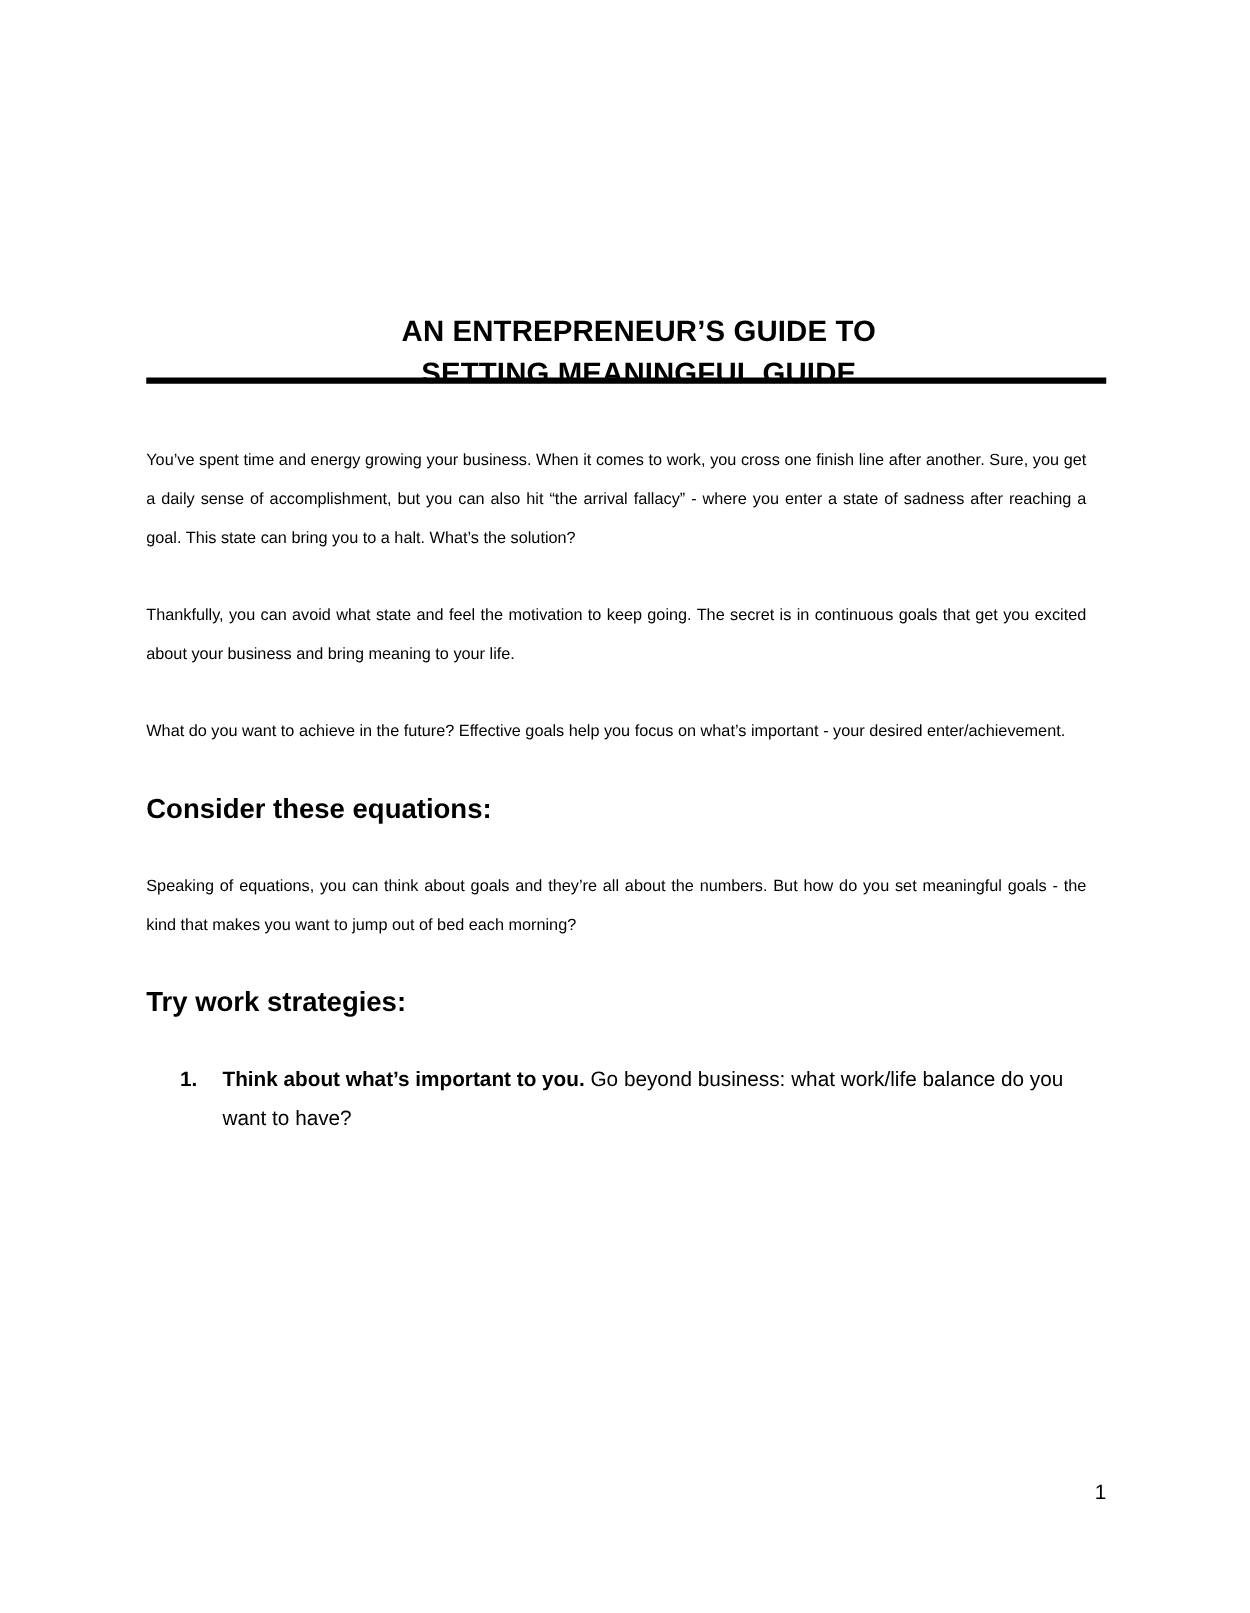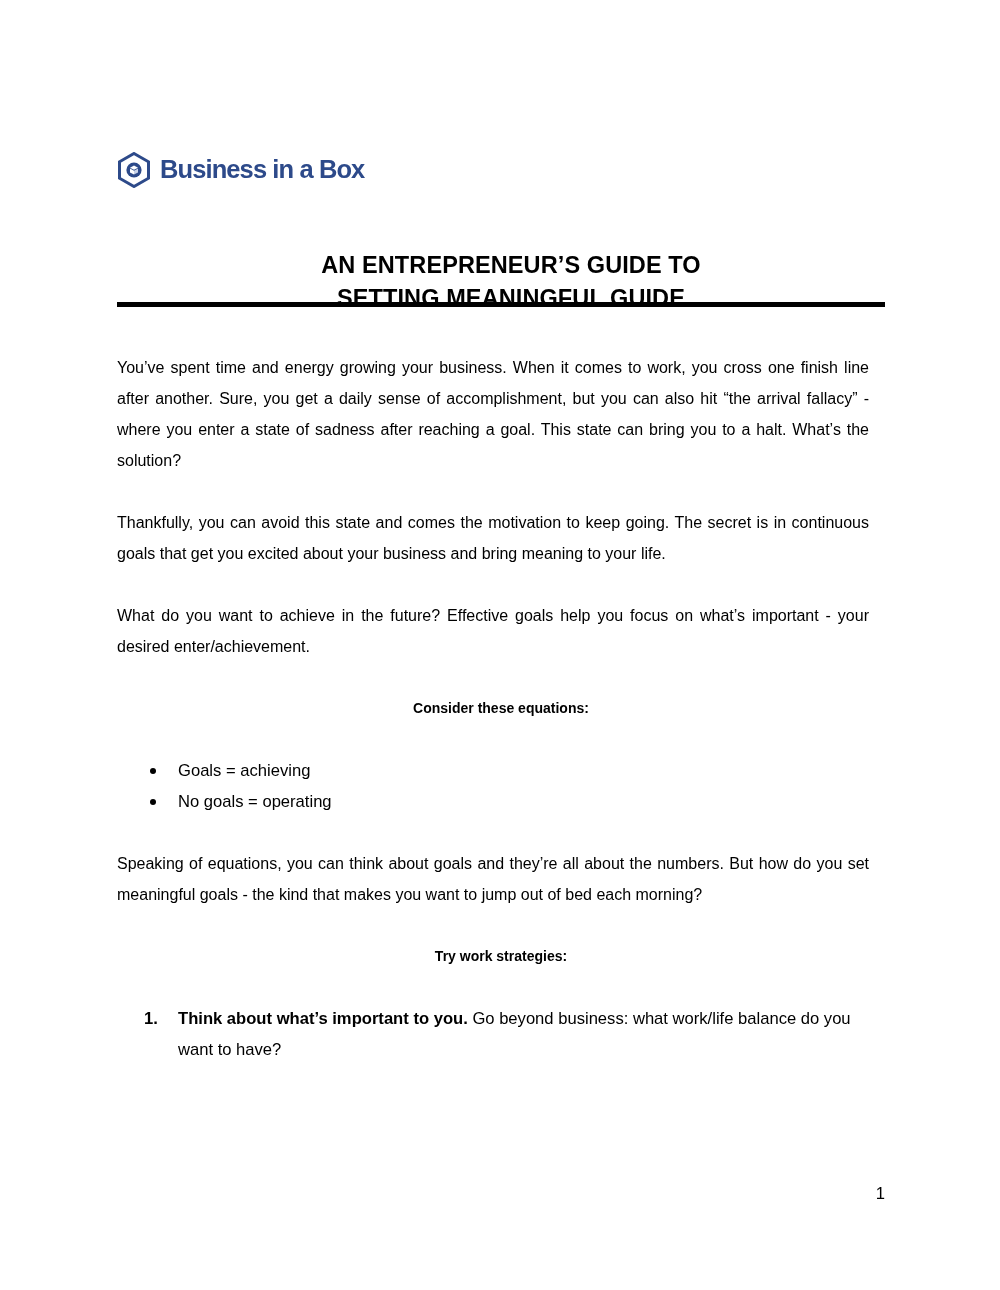--- a/index.html
+++ b/index.html
@@ -74,34 +74,33 @@
 
   
   .content {
     position: absolute;
     left: 117px;
     top: 352px;
     width: 768px;
   }
 
   .para {
-    font-size: 16px;
+    font-size: 13px;
     line-height: 31px;
     text-align: justify;
     text-justify: inter-word;
     margin: 0 16px 31px 0;
     color: #000000;
   }
 
   .lead-bold {
-    font-size: 14px;
+    font-size: 22px;
     line-height: 31px;
     font-weight: bold;
     margin: 0 0 31px 0;
-    text-align: center;
   }
 
   .spacer-sm { height: 0px; }
 
   ul.bullets {
     list-style: none;
     margin: 0 0 31px 0;
     padding: 0;
   }
   ul.bullets li {
@@ -153,62 +152,38 @@
     text-align: right;
     font-size: 16.6px;
     line-height: 22px;
   }
 </style>
 </head>
 <body>
 
 <div class="page">
 
-  <div class="logo-block">
-    <span class="logo-mark">
-      <svg class="logo-mark" viewBox="0 0 34 36" xmlns="http://www.w3.org/2000/svg">
-        <polygon points="17,1.5 31.5,9.8 31.5,26.2 17,34.5 2.5,26.2 2.5,9.8" fill="none" stroke="#2d4a8a" stroke-width="3"></polygon>
-        <circle cx="17" cy="18" r="7.6" fill="#2d4a8a"></circle>
-        <g fill="#ffffff">
-          <polygon points="17,13.6 21,15.7 17,17.8 13,15.7"></polygon>
-          <polygon points="13,16.6 17,18.7 17,22.6 13,20.5"></polygon>
-          <polygon points="21,16.6 21,20.5 17,22.6 17,18.7" fill="#c9d3e8"></polygon>
-        </g>
-      </svg>
-    </span>
-    <span class="logo-wordmark">Business in a Box</span>
-  </div>
 
   <h1 class="doc-title">
     <span class="title-line">AN ENTREPRENEUR’S GUIDE TO</span>
     <span class="title-line">SETTING MEANINGFUL GUIDE</span>
   </h1>
 
   <div class="title-rule"></div>
 
   <div class="content">
 
     <p class="para">You’ve spent time and energy growing your business. When it comes to work, you cross one finish line after another. Sure, you get a daily sense of accomplishment, but you can also hit “the arrival fallacy” - where you enter a state of sadness after reaching a goal. This state can bring you to a halt. What’s the solution?</p>
 
-    <p class="para">Thankfully, you can avoid this state and comes the motivation to keep going. The secret is in continuous goals that get you excited about your business and bring meaning to your life.</p>
+    <p class="para">Thankfully, you can avoid what state and feel the motivation to keep going. The secret is in continuous goals that get you excited about your business and bring meaning to your life.</p>
 
     <p class="para">What do you want to achieve in the future? Effective goals help you focus on what’s important - your desired enter/achievement.</p>
 
     <p class="lead-bold">Consider these equations:</p>
 
-    <ul class="bullets">
-      <li>
-        <span class="bullet-dot"></span>
-        <span>Goals = achieving</span>
-      </li>
-      <li>
-        <span class="bullet-dot"></span>
-        <span>No goals = operating</span>
-      </li>
-    </ul>
 
     <p class="para">Speaking of equations, you can think about goals and they’re all about the numbers. But how do you set meaningful goals - the kind that makes you want to jump out of bed each morning?</p>
 
     <div class="spacer-sm"></div>
 
     <p class="lead-bold">Try work strategies:</p>
 
     <ol class="numbered">
       <li>
         <span class="num-marker">1.</span>

